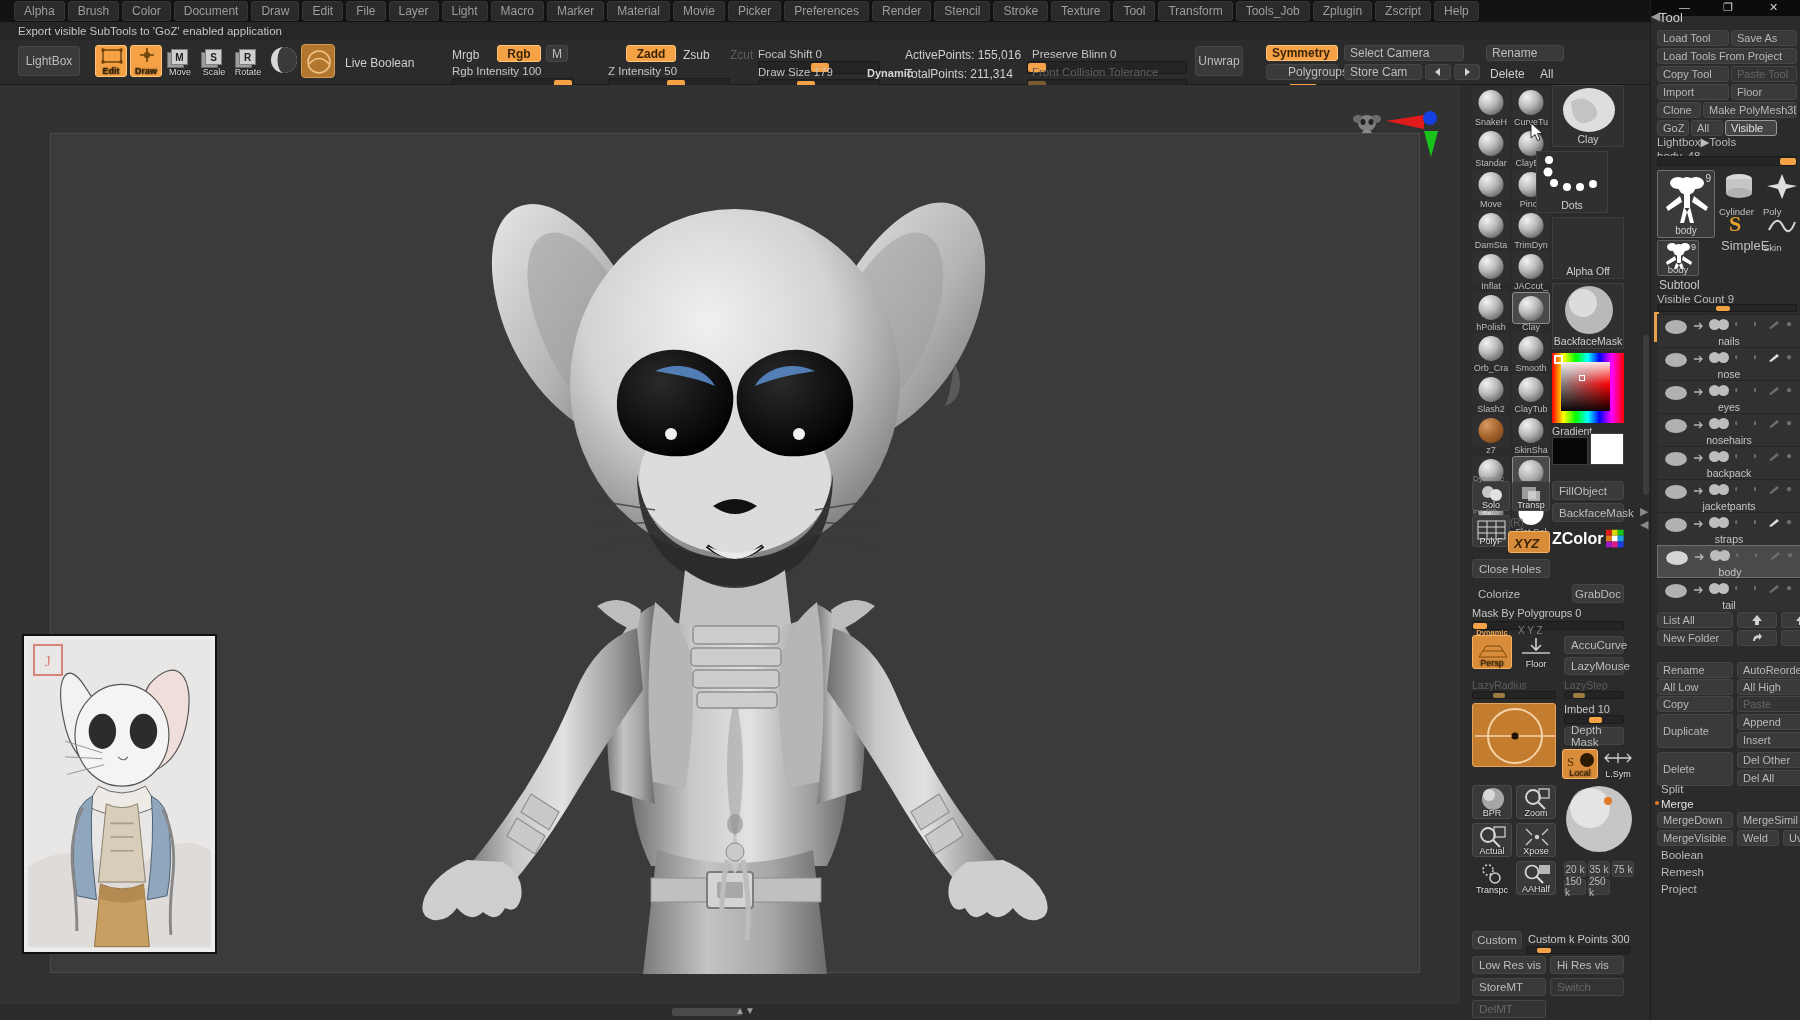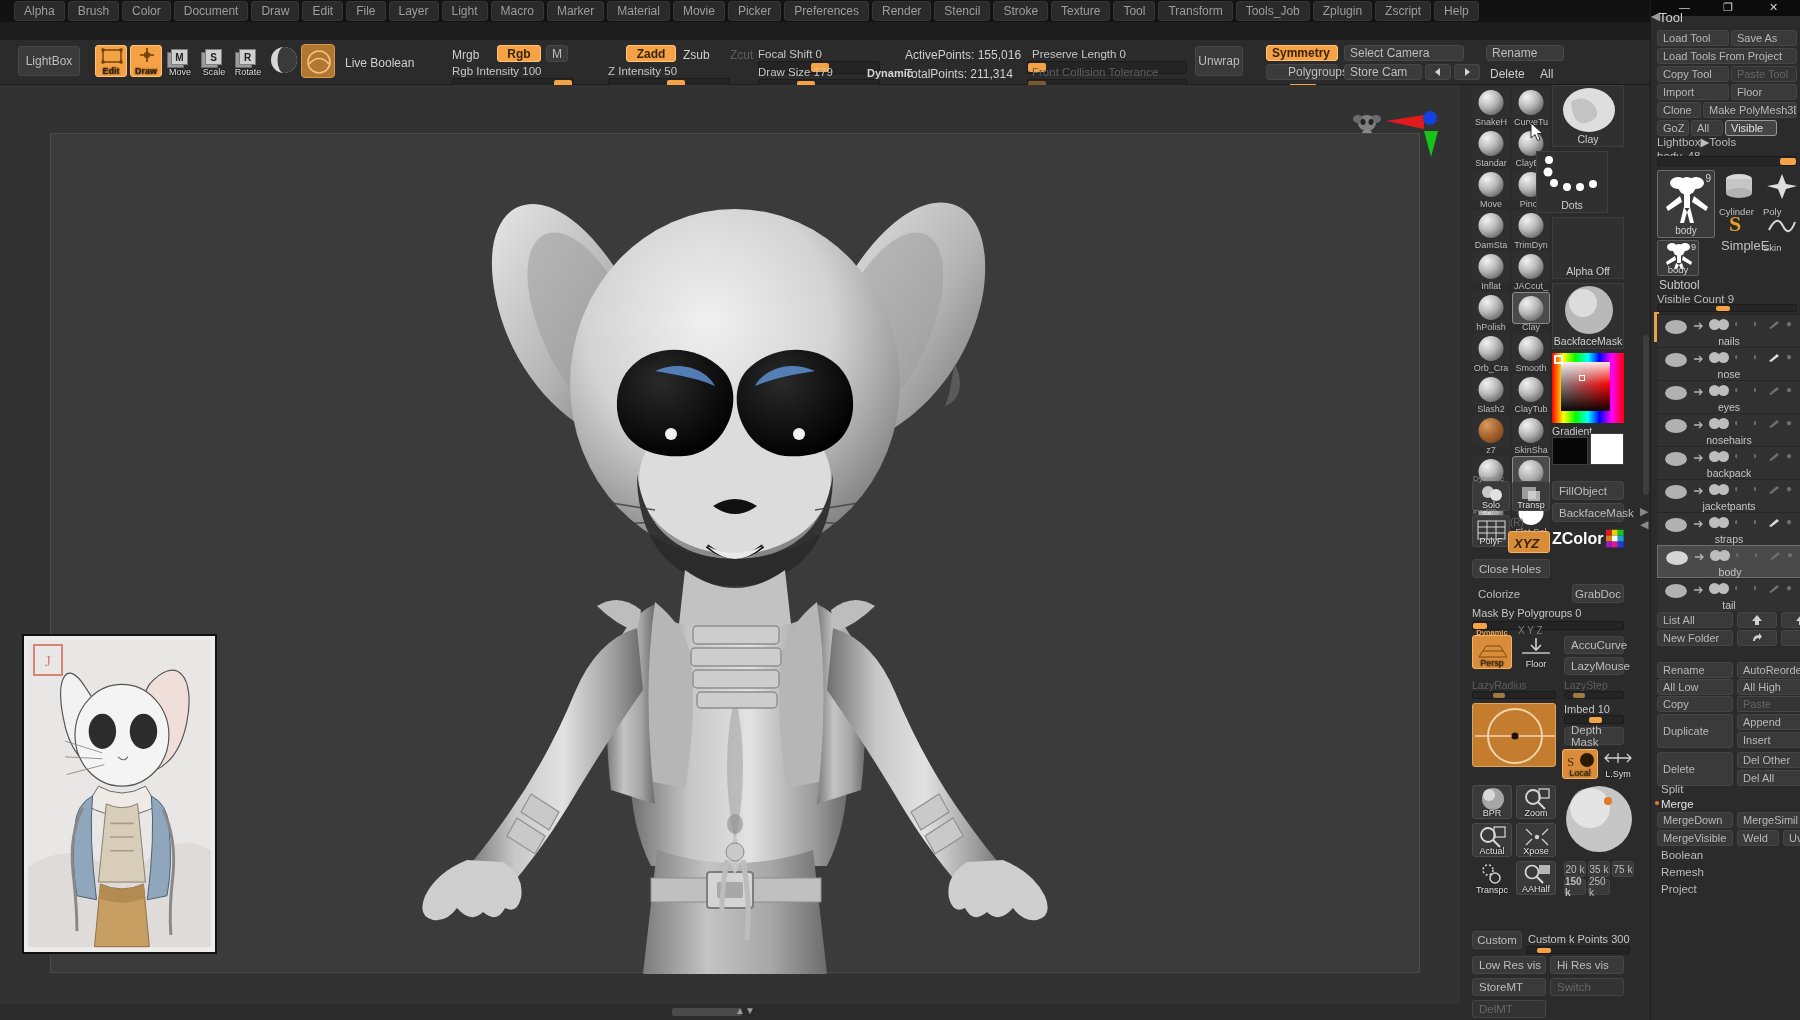--- a/index.html
+++ b/index.html
@@ -171,20 +171,23 @@
       <div class="mi">Stroke</div>
       <div class="mi">Texture</div>
       <div class="mi">Tool</div>
       <div class="mi">Transform</div>
       <div class="mi">Tools_Job</div>
       <div class="mi">Zplugin</div>
       <div class="mi">Zscript</div>
       <div class="mi">Help</div>
     </div>
 
+  <div class="hintbar">
+    <span>Export visible SubTools to 'GoZ' enabled application</span>
+  </div>
 
   <div class="toolbar">
 
     <div class="tb-btn" style="left:18px;top:6px;width:62px;height:30px;justify-content:center">LightBox</div>
 
     <div class="tb-btn on icobtn" style="left:95px;top:5px;">
       <svg width="22" height="18" viewBox="0 0 22 18" style="position:absolute;left:5px;top:2px">
         <rect x="2" y="2" width="18" height="12" fill="none" stroke="#6b3f06" stroke-width="1.4"></rect>
         <circle cx="2" cy="2" r="1.8" fill="#6b3f06"></circle>
           <circle cx="20" cy="2" r="1.8" fill="#6b3f06"></circle>
@@ -268,21 +271,21 @@
     </div>
     <div class="slider" style="left:758px;top:39px;width:122px">
       <div class="fillknob" style="left:38px"></div>
     </div>
     <div class="tb-text" style="left:867px;top:27px;font-weight:bold;font-size:11px;color:#d6d6d6">Dynamic</div>
 
     <div class="tb-text" style="left:905px;top:8px">ActivePoints: 155,016</div>
     <div class="tb-text" style="left:905px;top:27px">TotalPoints: 211,314</div>
 
     <div class="sl-label" style="left:1032px;top:8px">
-      <span>Preserve Length</span>
+      <span>Preserve Blinn</span>
       <span>0</span>
     </div>
     <div class="slider" style="left:1027px;top:21px;width:160px">
       <div class="fillknob" style="left:0px"></div>
     </div>
     <div class="sl-label dim" style="left:1032px;top:26px">Front Collision Tolerance</div>
     <div class="slider" style="left:1027px;top:39px;width:160px">
       <div class="fillknob" style="left:0px;background:#7a5a30"></div>
     </div>
 
@@ -810,21 +813,21 @@
         <circle cx="35" cy="36" r="33" fill="#c6c6c6"></circle>
         <circle cx="26" cy="25" r="20" fill="#eeeeee" opacity=".75"></circle>
         <circle cx="44" cy="18" r="4" fill="#e07b2a"></circle>
       </svg>
     </div>
 
     <div id="polypresets">
         <div class="pbtn ctr" style="left: 104px; top: 776px; width: 22px; height: 16px; font-size: 10px;">20 k</div>
         <div class="pbtn ctr" style="left: 128px; top: 776px; width: 22px; height: 16px; font-size: 10px;">35 k</div>
         <div class="pbtn ctr" style="left: 152px; top: 776px; width: 22px; height: 16px; font-size: 10px;">75 k</div>
-        <div class="pbtn ctr" style="left: 104px; top: 794px; width: 22px; height: 16px; font-size: 10px; font-weight: bold;">150 k</div>
+        <div class="pbtn ctr" style="left: 104px; top: 794px; width: 22px; height: 16px; font-size: 10px;">150 k</div>
         <div class="pbtn ctr" style="left: 128px; top: 794px; width: 22px; height: 16px; font-size: 10px;">250 k</div>
       </div>
 
     <div class="pbtn ctr" style="left:12px;top:846px;width:50px;height:18px">Custom</div>
     <div class="sl-label" style="left:68px;top:848px;font-size:11px">
       <span>Custom k Points</span>
       <span>300</span>
     </div>
     <div class="slider" style="left:66px;top:861px;width:104px;height:8px">
       <div class="fillknob" style="left:10px;top:1px;height:5px;width:14px"></div>

